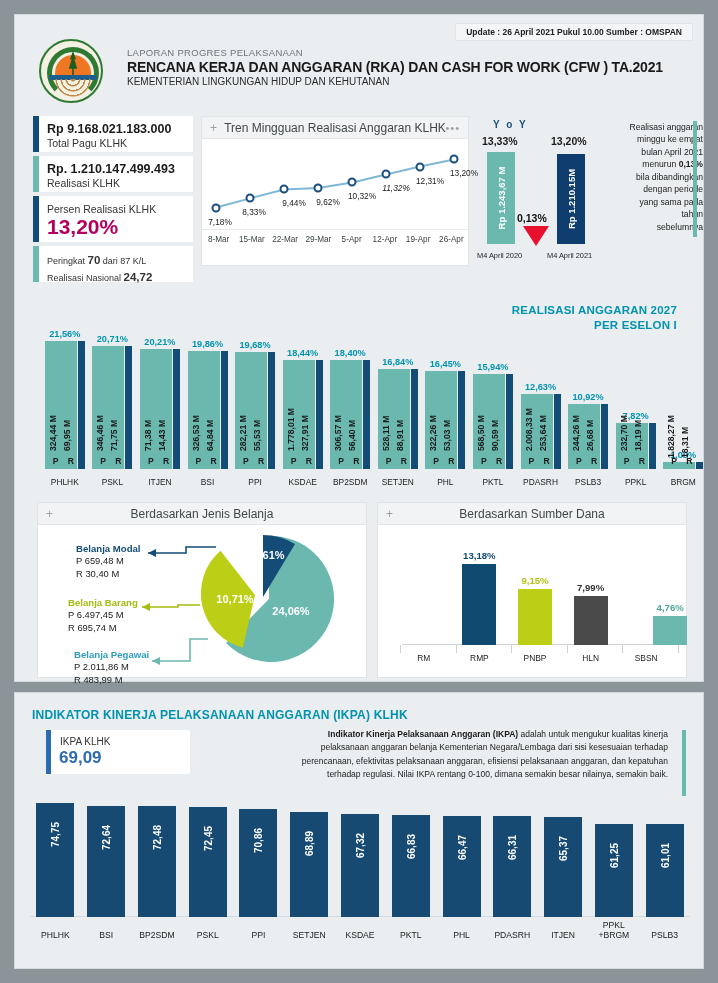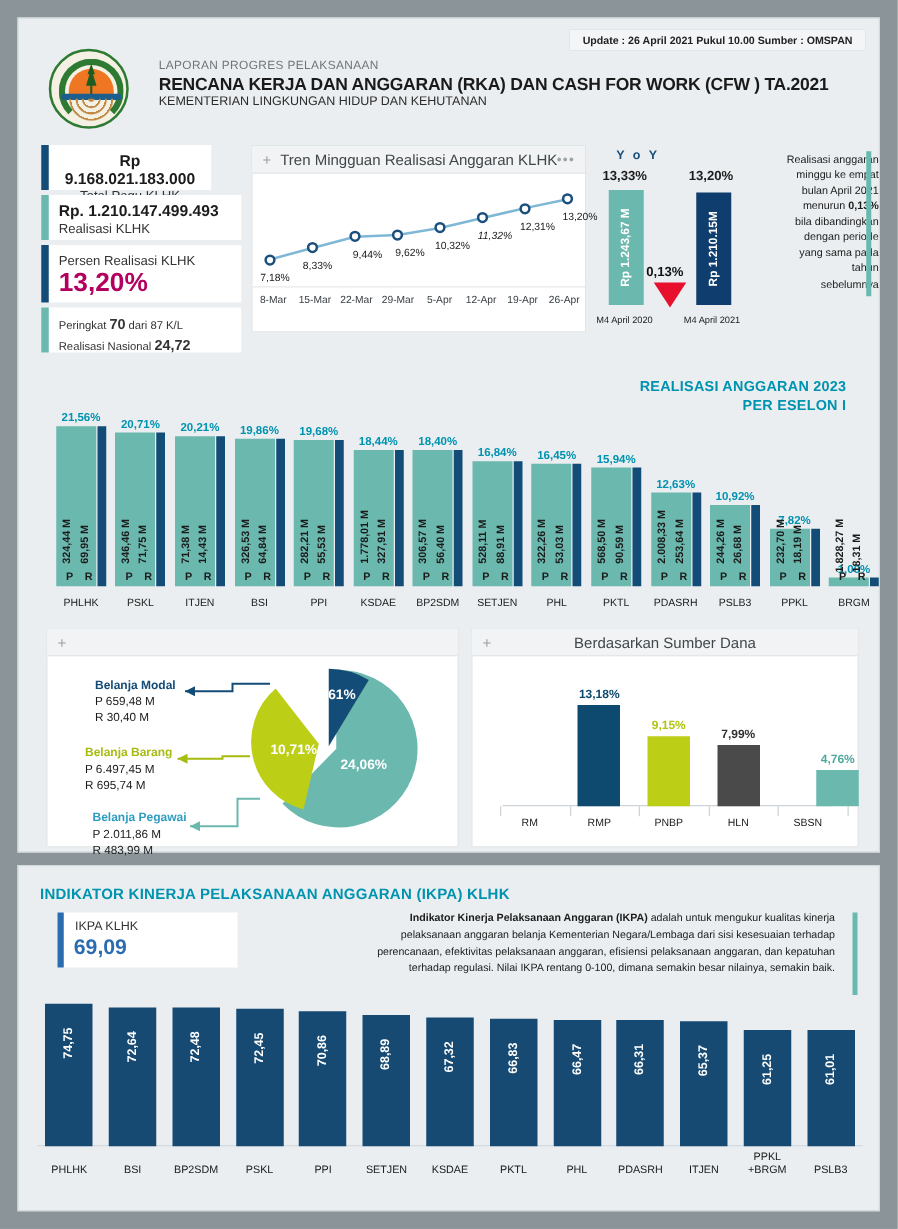--- a/index.html
+++ b/index.html
@@ -226,21 +226,21 @@
         <div class="logo-roots"></div>
       </div>
     </div>
 
     <div class="titles">
       <div class="t-small">LAPORAN PROGRES PELAKSANAAN</div>
       <div class="t-main">RENCANA KERJA DAN ANGGARAN (RKA) DAN CASH FOR WORK (CFW ) TA.2021</div>
       <div class="t-sub">KEMENTERIAN LINGKUNGAN HIDUP DAN KEHUTANAN</div>
     </div>
 
-    <div class="kpi" style="left:18px; top:101px; width:136px; height:36px;text-align:center;">
+    <div class="kpi" style="left:18px; top:101px; width:160px; height:36px;">
       <div class="accent" style="background:#134c76"></div>
       <div class="body">
         <div class="kpi-v">Rp  9.168.021.183.000</div>
         <div class="kpi-l">Total Pagu KLHK</div>
       </div>
     </div>
 
     <div class="kpi" style="left:18px; top:141px; width:160px; height:36px;">
       <div class="accent" style="background:#6bb8ae"></div>
       <div class="body">
@@ -330,21 +330,21 @@
       <span>menurun </span><b>0,13%</b><br>
       <span>bila dibandingkan</span><br>
       <span>dengan periode</span><br>
       <span>yang sama pada</span><br>
       <span>tahun</span><br>
       <span>sebelumnya</span>
     </div>
     <div class="note-bar" style="left:678px; top:106px; height:116px;"></div>
 
     <div class="sec-title" style="top:288px;">
-      <div>REALISASI ANGGARAN 2023</div>
+      <div>REALISASI ANGGARAN 2027</div>
       <div>PER ESELON I</div>
     </div>
 
     <div class="esel" id="esel-chart">
         <div class="ecol" style="left: 3.78571px; width: 40px; height: 128px;">
           <div class="pct">21,56%</div>
           <div class="ebar-p" style="width: 32px; height: 128px;"></div>
           <div class="ebar-r" style="width: 7px; height: 128px;"></div>
           <div class="exl" style="bottom: -18px; width: 40px;">PHLHK</div>
         </div>
@@ -480,20 +480,21 @@
         </div>
         <div class="ev" style="left: 635.214px; bottom: 33px; color: rgb(27, 27, 27);">1.828,27 M</div>
         <div class="epr" style="left: 630.214px; bottom: 25px;">P</div>
         <div class="ev" style="left: 649.214px; bottom: 33px; color: rgb(27, 27, 27);">18,31 M</div>
         <div class="epr" style="left: 645.214px; bottom: 25px;">R</div>
       </div>
 
     <div class="card" style="left:22px; top:487px; width:330px; height:176px;">
       <div class="card-head">
         <span class="plus">+</span>
+        <span class="card-title">Berdasarkan Jenis Belanja</span>
       </div>
 
       <div style="position:absolute; left:38px; top:40px;">
         <div class="legend-t" style="color:#134c76;">Belanja Modal</div>
         <div class="legend-l">P 659,48 M</div>
         <div class="legend-l">R   30,40 M</div>
       </div>
       <div style="position:absolute; left:30px; top:94px;">
         <div class="legend-t" style="color:#a8bb10;">Belanja Barang</div>
         <div class="legend-l">P 6.497,45 M</div>

